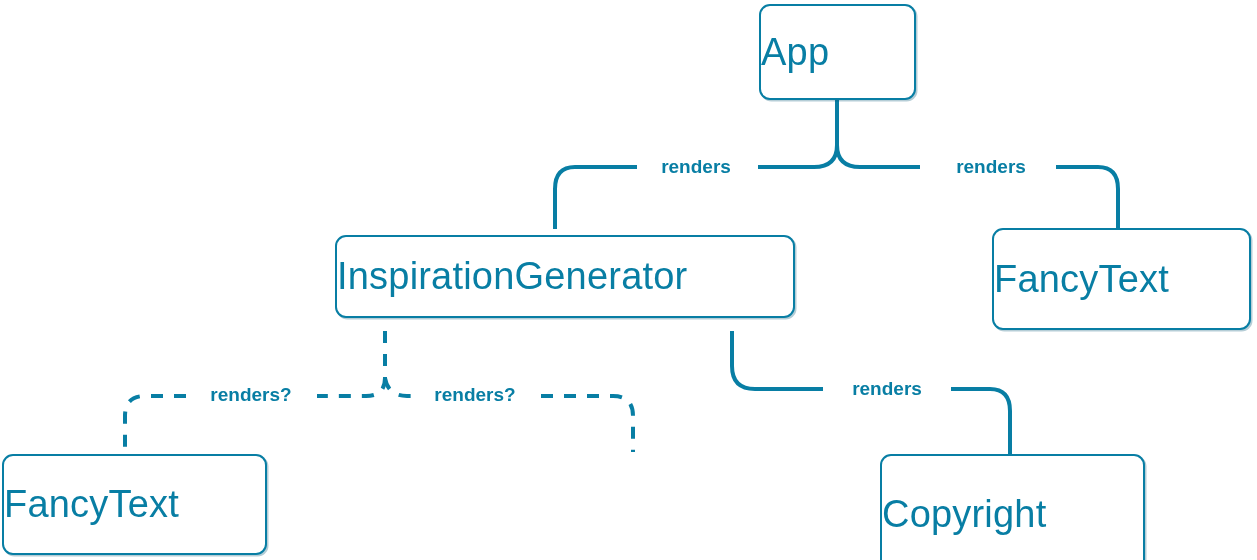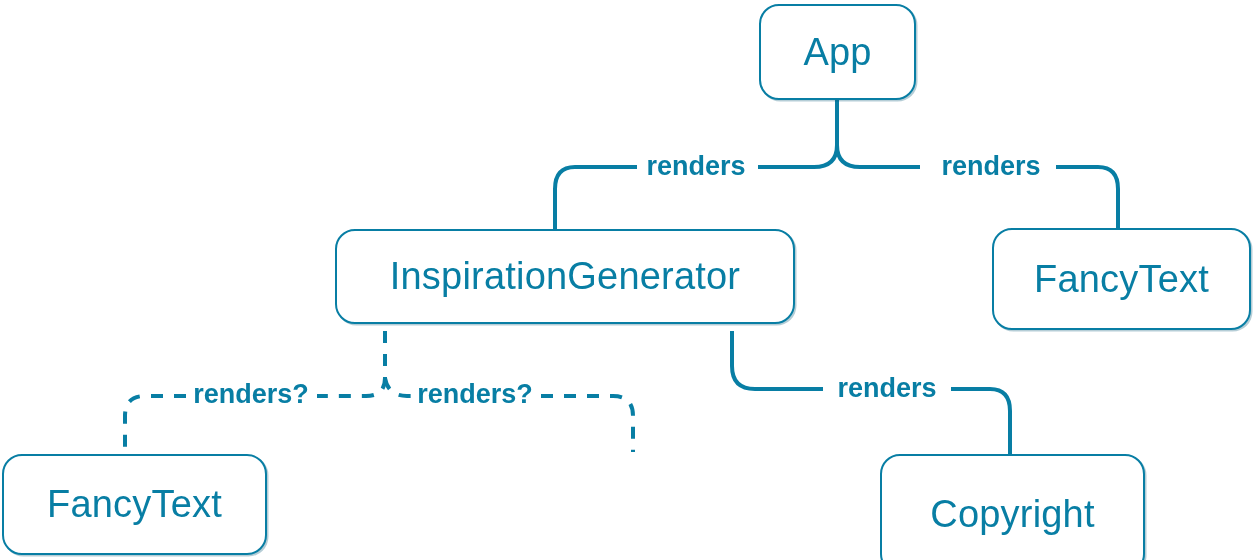--- a/index.html
+++ b/index.html
@@ -10,35 +10,35 @@
     font-family:"Liberation Sans", sans-serif;
     overflow:hidden;
   }
   .edges-svg{position:absolute;left:0;top:0;width:100%;height:100%;}
   .edge{stroke:#087ea4;stroke-width:4;fill:none;}
   .edge.dashed{stroke-dasharray:12 11;}
   .node{
     position:absolute;
     background:#ffffff;
     border:2.5px solid #087ea4;
-    border-radius:20px;
-    display:flex;align-items:center;justify-content:center;
+    border-radius:11px;
+    display:flex;align-items:center;
     color:#087ea4;
     font-size:38px;
     font-weight:500;
     letter-spacing:0.2px;
     box-shadow:1.5px 1.5px 0 rgba(10,90,120,0.30);
     box-sizing:border-box;
     white-space:nowrap;
   }
   .edge-label{
     position:absolute;
     transform:translate(-50%,-50%);
     color:#087ea4;
-    font-size:27px;
+    font-size:19px;
     font-weight:600;
     white-space:nowrap;
     line-height:1;
   }
 </style>
 </head>
 <body>
 
 <div class="stage">
 
@@ -73,21 +73,21 @@
   <div class="edge-label" style="left:696px;top:166px">renders</div>
   <div class="edge-label" style="left:991px;top:166px">renders</div>
   <div class="edge-label" style="left:251px;top:394px">renders?</div>
   <div class="edge-label" style="left:475px;top:394px">renders?</div>
   <div class="edge-label" style="left:887px;top:388px">renders</div>
 
   <div class="node" style="left:759px;top:4px;width:157px;height:96px">
     <span>App</span>
   </div>
 
-  <div class="node" style="left:335px;top:229px;width:460px;height:95px">
+  <div class="node" style="left:335px;top:235px;width:460px;height:83px">
     <span>InspirationGenerator</span>
   </div>
 
   <div class="node" style="left:992px;top:228px;width:259px;height:102px">
     <span>FancyText</span>
   </div>
 
   <div class="node" style="left:2px;top:454px;width:265px;height:101px">
     <span>FancyText</span>
   </div>

